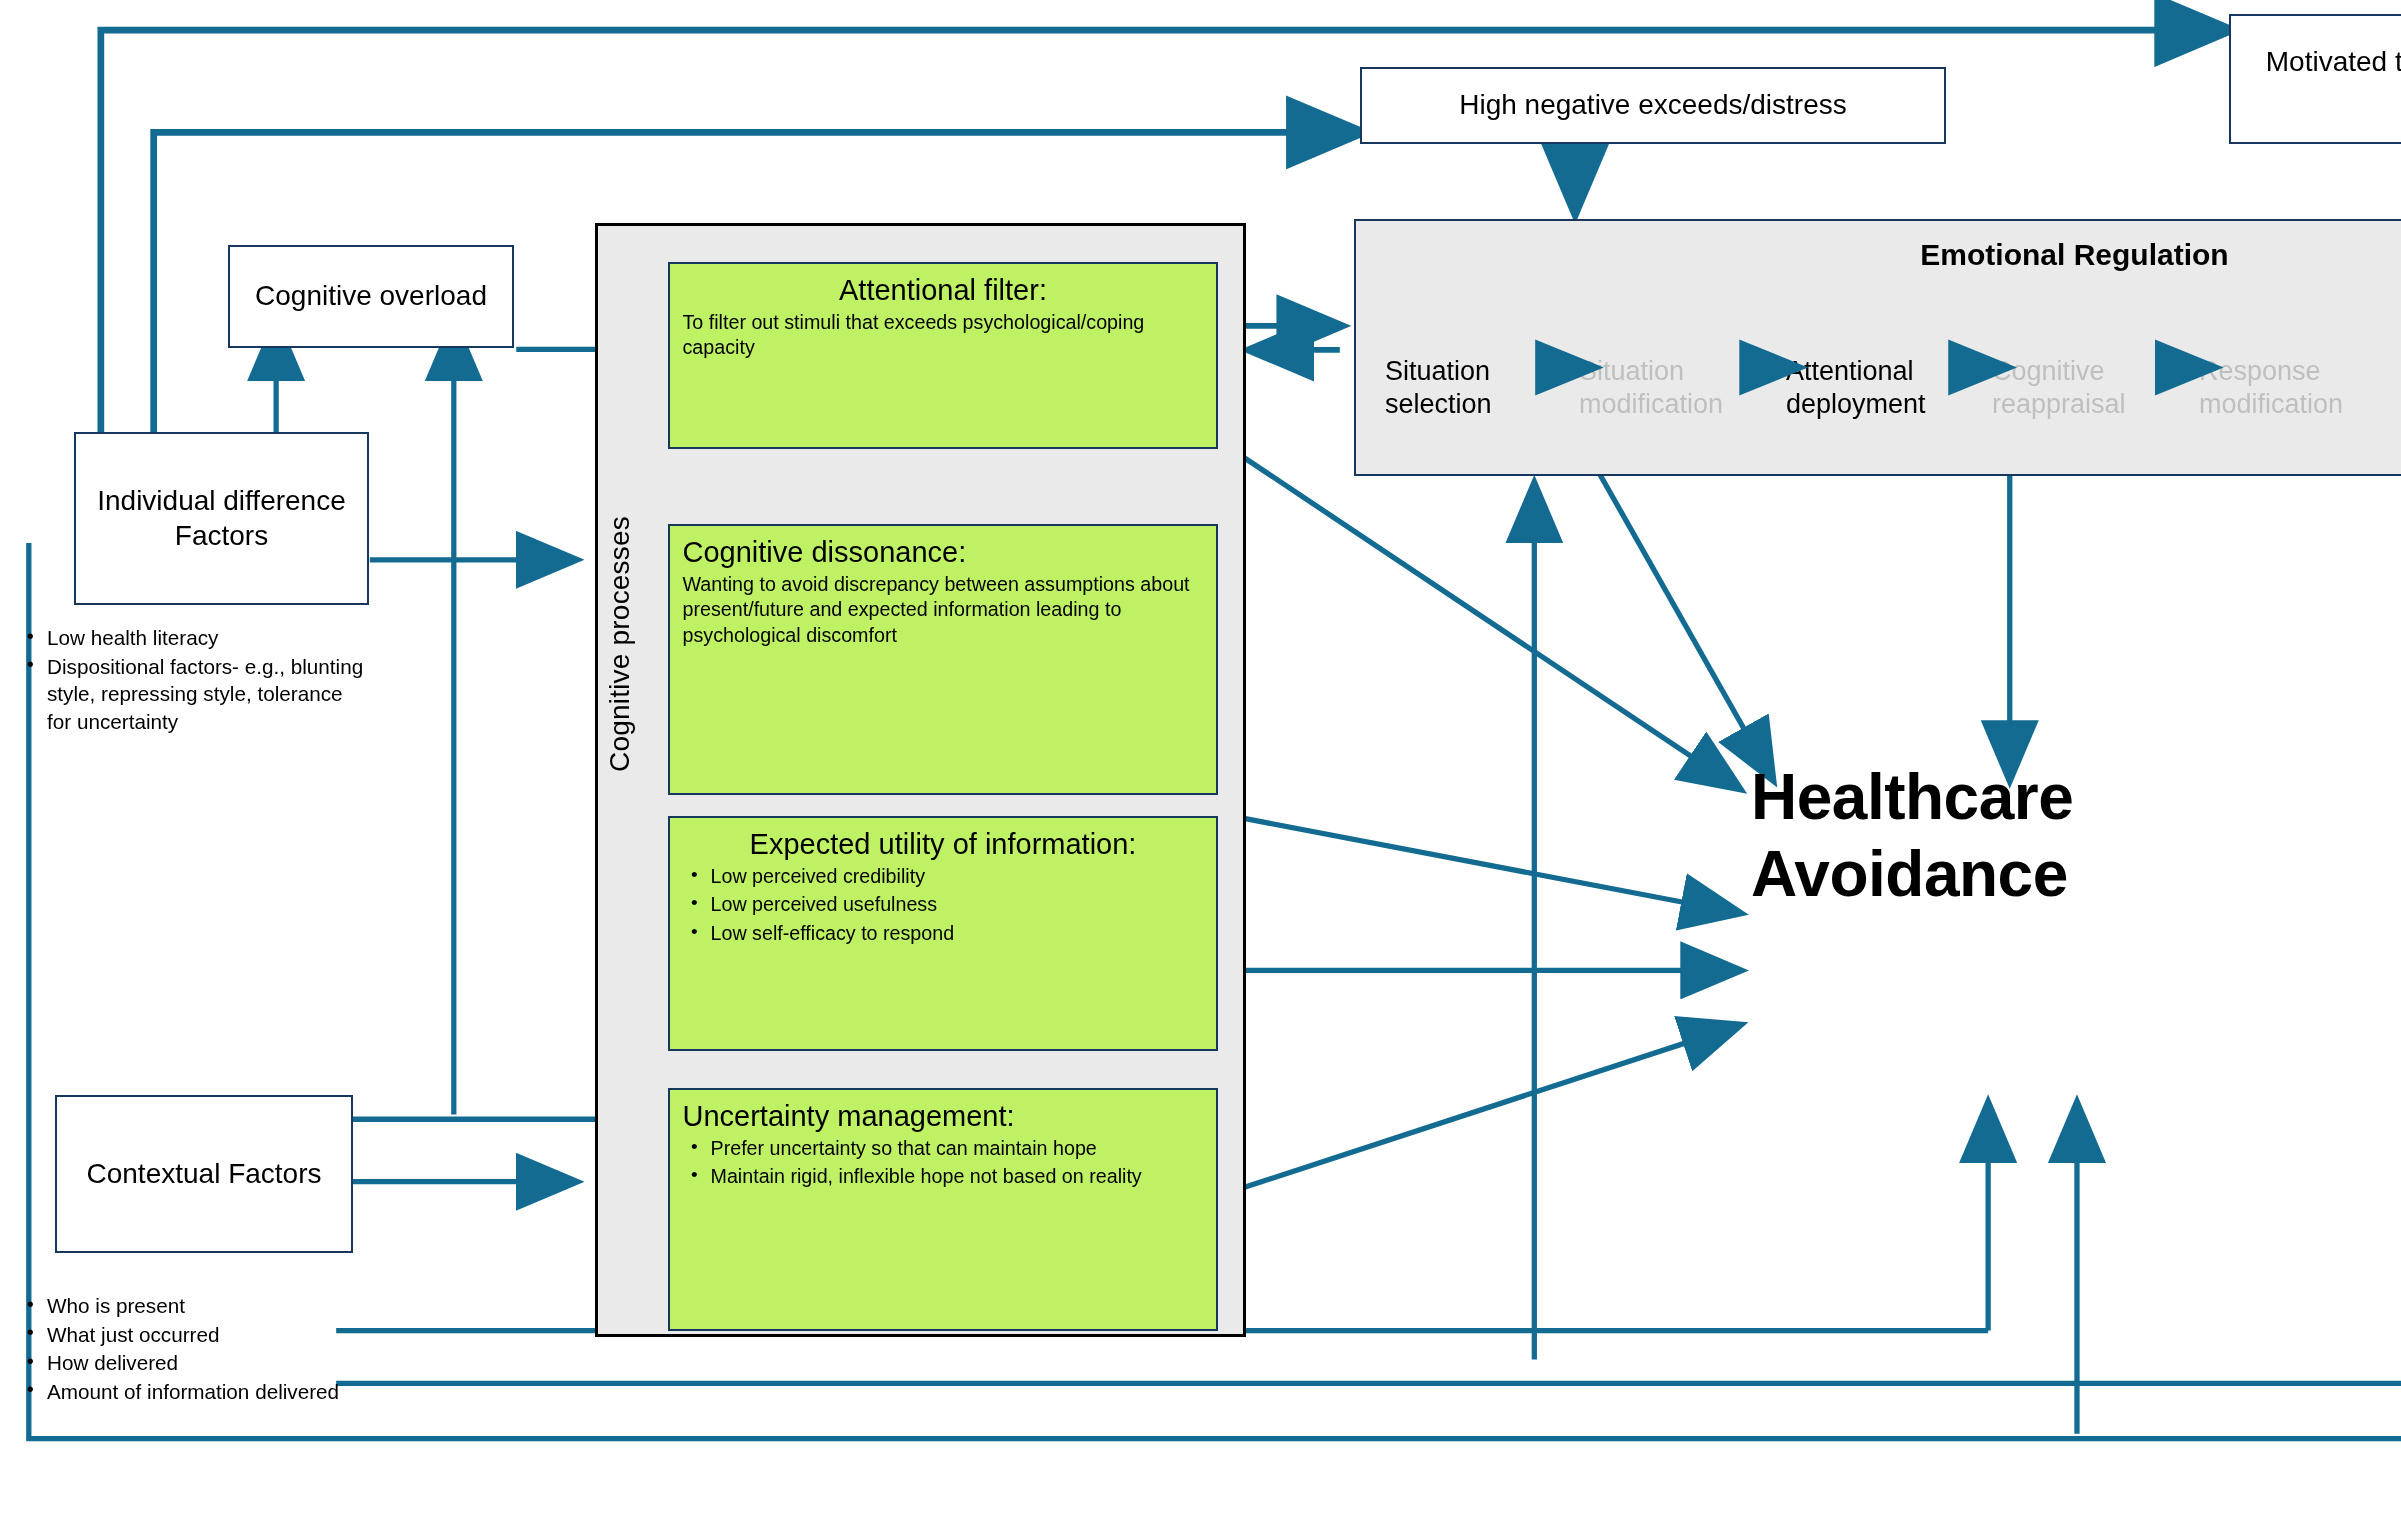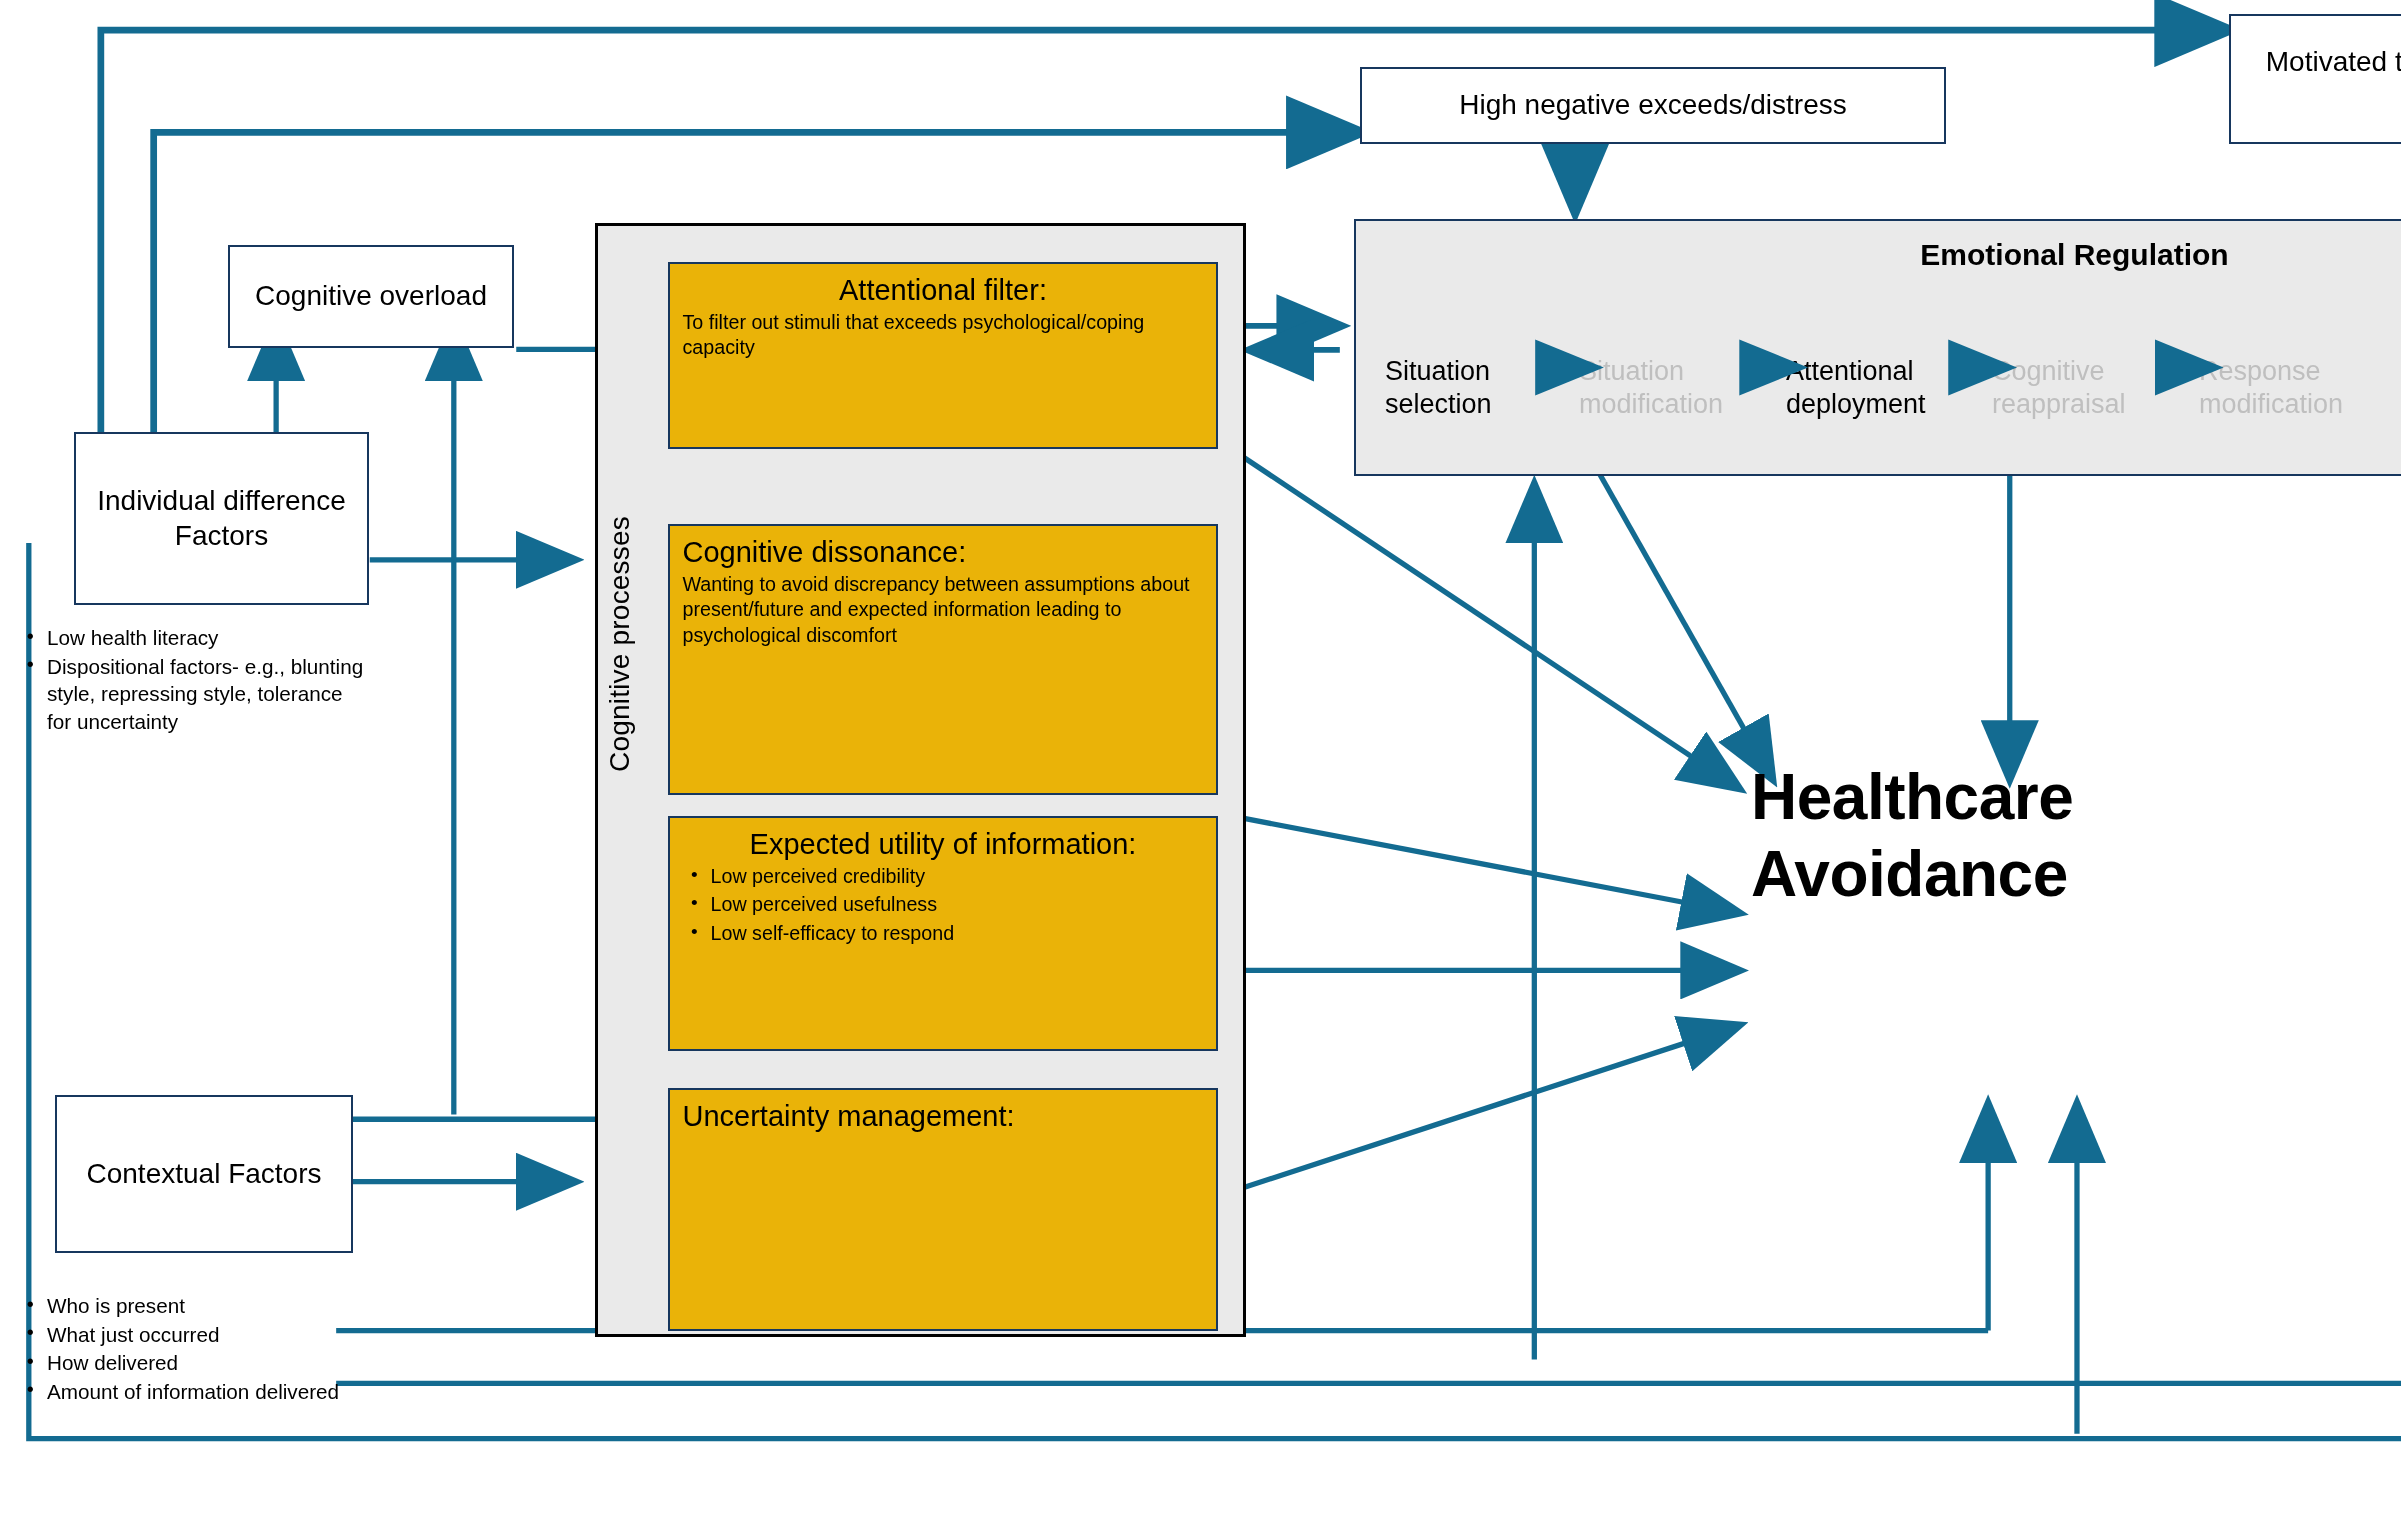--- a/index.html
+++ b/index.html
@@ -9,21 +9,21 @@
 
   .box{position:absolute;box-sizing:border-box;background:#ffffff;
        border:2.9px solid #17375E;display:flex;align-items:center;justify-content:center;
        text-align:center;color:#000;}
   .box .t{padding:0 6.7px;line-height:1.22;}
 
   .cp-container{position:absolute;box-sizing:border-box;background:#EAEAEA;border:3.4px solid #000000;}
   .cp-label{position:absolute;writing-mode:vertical-rl;transform:rotate(180deg);
             font-size:28px;color:#000;white-space:nowrap;letter-spacing:0.2px;}
 
-  .cp-card{position:absolute;box-sizing:border-box;background:#eab308;border:2.4px solid #17375E;
+  .cp-card{position:absolute;box-sizing:border-box;background:#bef264;border:2.4px solid #17375E;
            padding:8.6px 12.5px;color:#000;}
   .cp-card .hd{font-size:29px;line-height:1.18;margin-bottom:2.9px;}
   .cp-card .hd.ctr{text-align:center;}
   .cp-card .bd{font-size:19.7px;line-height:1.30;}
   .cp-card ul{margin:0;padding:0;list-style:none;}
   .cp-card li{font-size:19.7px;line-height:1.30;position:relative;padding-left:28px;margin:2.9px 0;}
   .cp-card li:before{content:"\2022";position:absolute;left:8.6px;top:-1px;font-size:19px;}
 
   .er-box{position:absolute;box-sizing:border-box;background:#EAEAEA;border:2.9px solid #17375E;}
   .er-title{position:absolute;width:100%;text-align:center;font-size:30px;font-weight:bold;color:#000;}
@@ -148,20 +148,24 @@
     </ul>
   </div>
 
   <div class="cp-card" style="left:668px;top:524px;width:550px;height:271px;">
     <div class="hd">Cognitive dissonance:</div>
     <div class="bd">Wanting to avoid discrepancy between assumptions about present/future and expected information leading to psychological discomfort</div>
   </div>
 
   <div class="cp-card" style="left:668px;top:1088px;width:550px;height:243px;">
     <div class="hd">Uncertainty management:</div>
+    <ul>
+      <li>Prefer uncertainty so that can maintain hope</li>
+      <li>Maintain rigid, inflexible hope not based on reality</li>
+    </ul>
   </div>
 
   <div class="box" style="left:228px;top:245px;width:286px;height:103px;">
     <span class="t" style="font-size:28px;">Cognitive overload</span>
   </div>
 
   <div class="box" style="left:74px;top:432px;width:295px;height:173px;">
     <span class="t" style="font-size:28px;">Individual difference Factors</span>
   </div>
 

